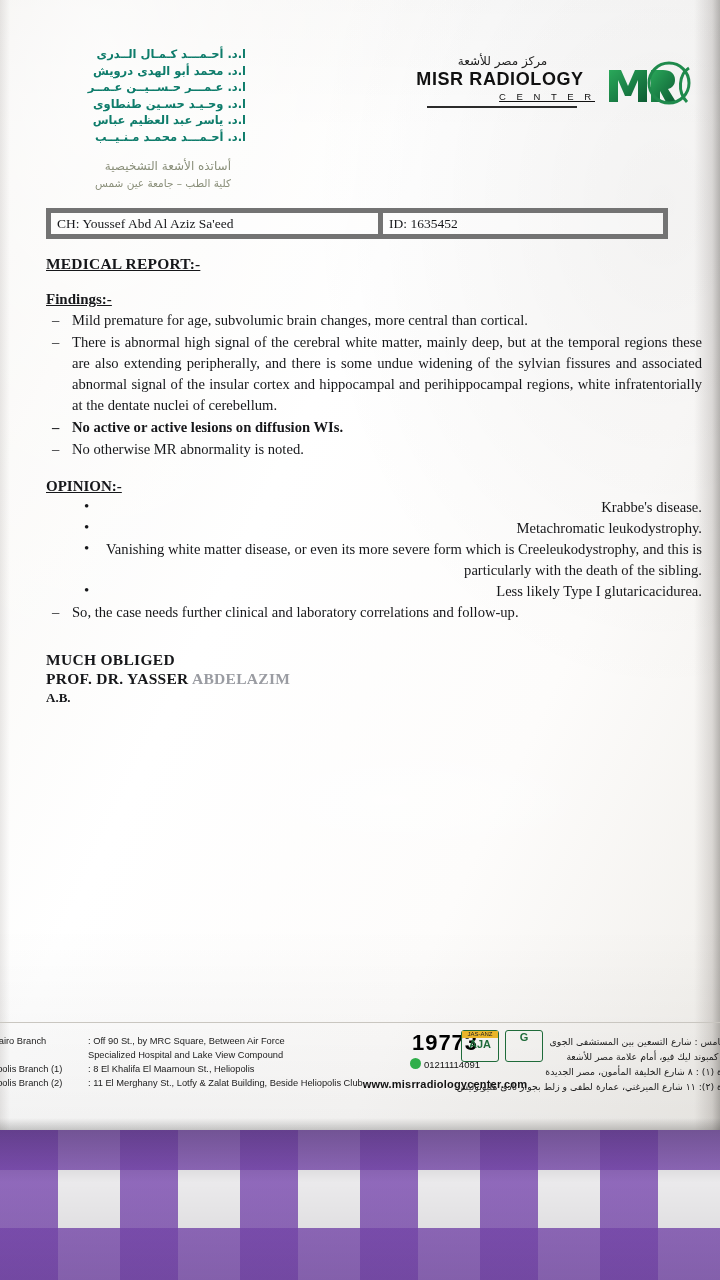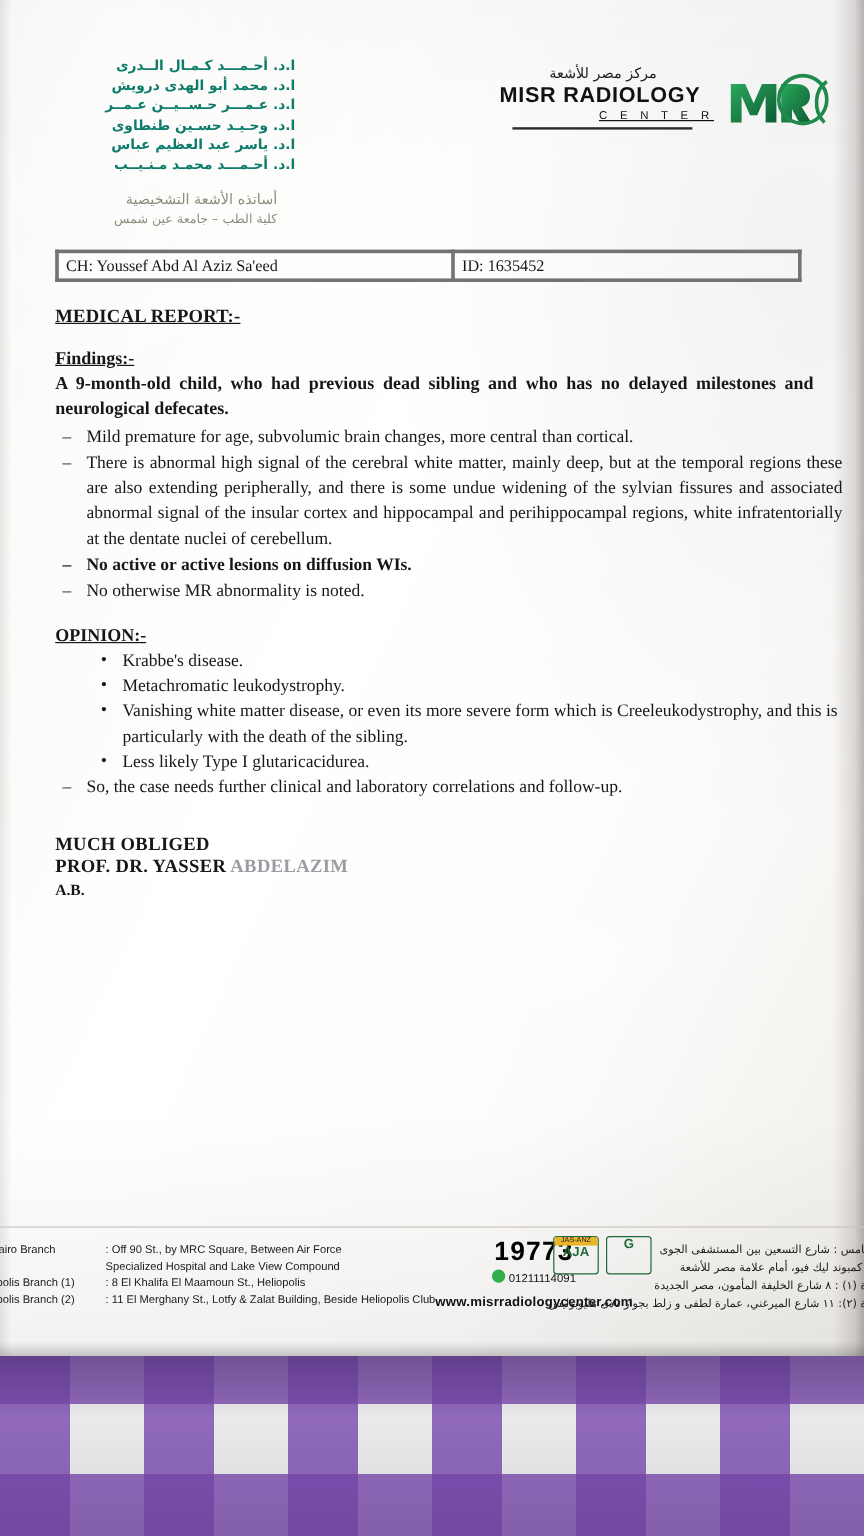--- a/index.html
+++ b/index.html
@@ -147,21 +147,21 @@
   .ptable {
     position: absolute;
     left: 46px;
     top: 208px;
     width: 622px;
     border: 1px solid #3a3a3a;
     border-collapse: collapse;
     background: rgba(255,255,255,0.25);
   }
   .ptable td {
-    border: 3px solid #737373;
+    border: 5px solid #737373;
     font-family: "Liberation Serif", serif;
     font-size: 13.5px;
     color: #16171a;
     padding: 2px 6px;
     height: 17px;
     line-height: 17px;
   }
   .ptable td.left { width: 315px; }
 
   
@@ -209,21 +209,21 @@
     left: 6px;
     top: 0;
   }
   .dash-list li.bold { font-weight: bold; }
   .bullet-list { margin: 2px 0 0 0; padding: 0; list-style: none; }
   .bullet-list li {
     position: relative;
     padding-left: 56px;
     font-size: 14.6px;
     line-height: 21px;
-    text-align: left;
+    text-align: right;
     width: 600px;
   }
   .bullet-list li:before {
     content: "•";
     position: absolute;
     left: 38px;
     top: -1px;
     font-size: 15px;
   }
   .opinion-wrap { margin-top: 18px; }
@@ -430,21 +430,20 @@
       </td>
     </tr>
   </tbody>
     </table>
 
   <div class="body">
 
     <div class="h-title">MEDICAL REPORT:-</div>
 
     <div class="sec-title">Findings:-</div>
-    <p class="lead">A 9-month-old child, who had previous dead sibling and who has no delayed milestones and neurological defecates.</p>
 
     <ul class="dash-list">
       <li>Mild premature for age, subvolumic brain changes, more central than cortical.</li>
       <li>There is abnormal high signal of the cerebral white matter, mainly deep, but at the temporal regions these are also extending peripherally, and there is some undue widening of the sylvian fissures and associated abnormal signal of the insular cortex and hippocampal and perihippocampal regions, white infratentorially at the dentate nuclei of cerebellum.</li>
       <li class="bold">No active or active lesions on diffusion WIs.</li>
       <li>No otherwise MR abnormality is noted.</li>
     </ul>
 
     <div class="opinion-wrap">
       <div class="sec-title">OPINION:-</div>

